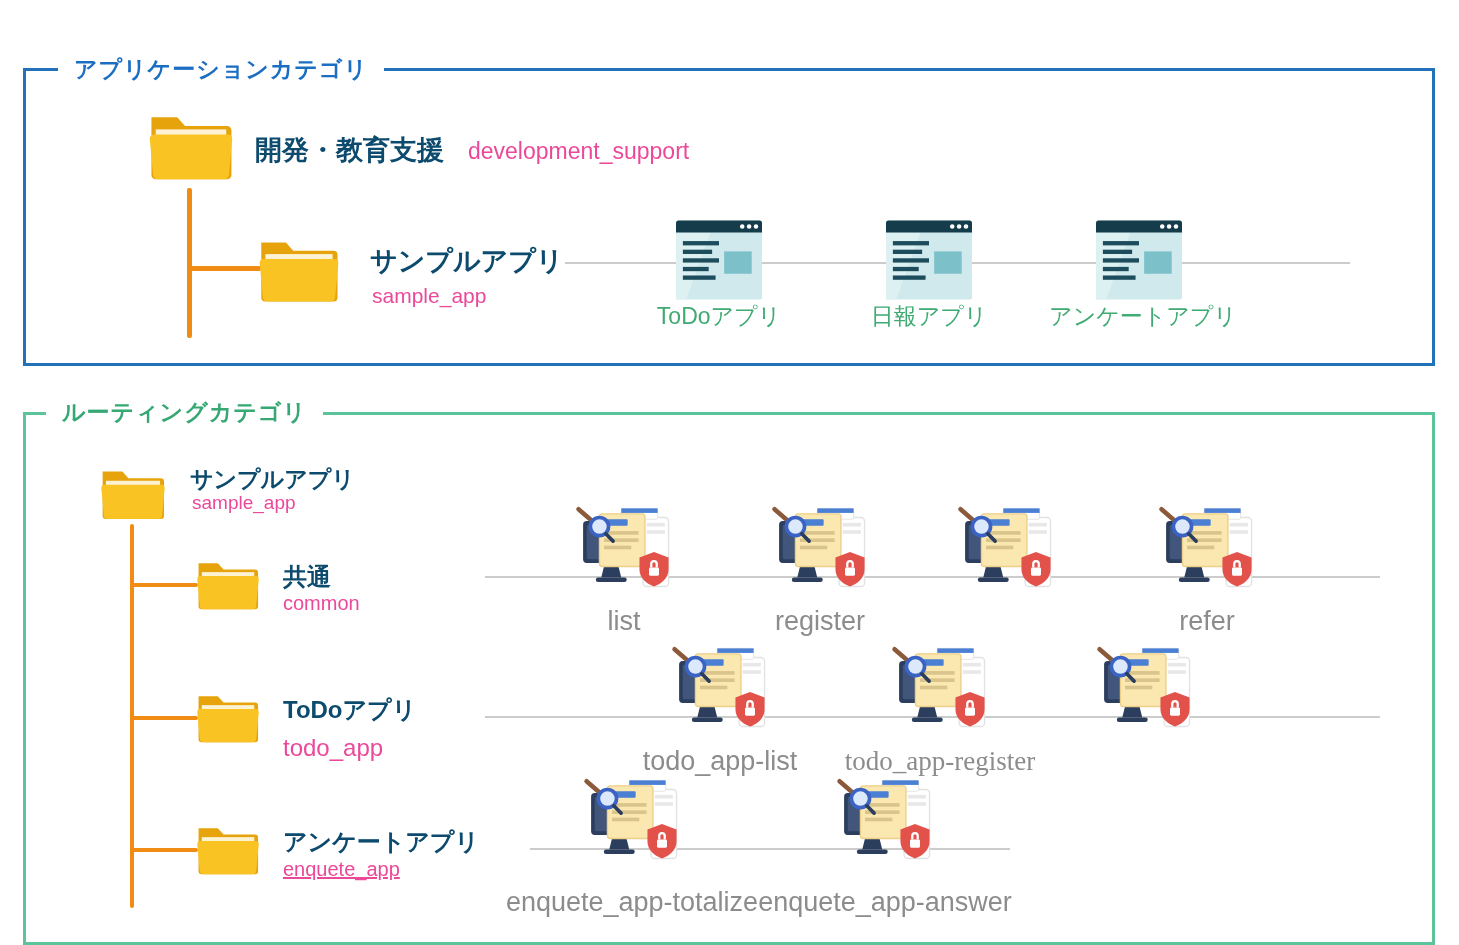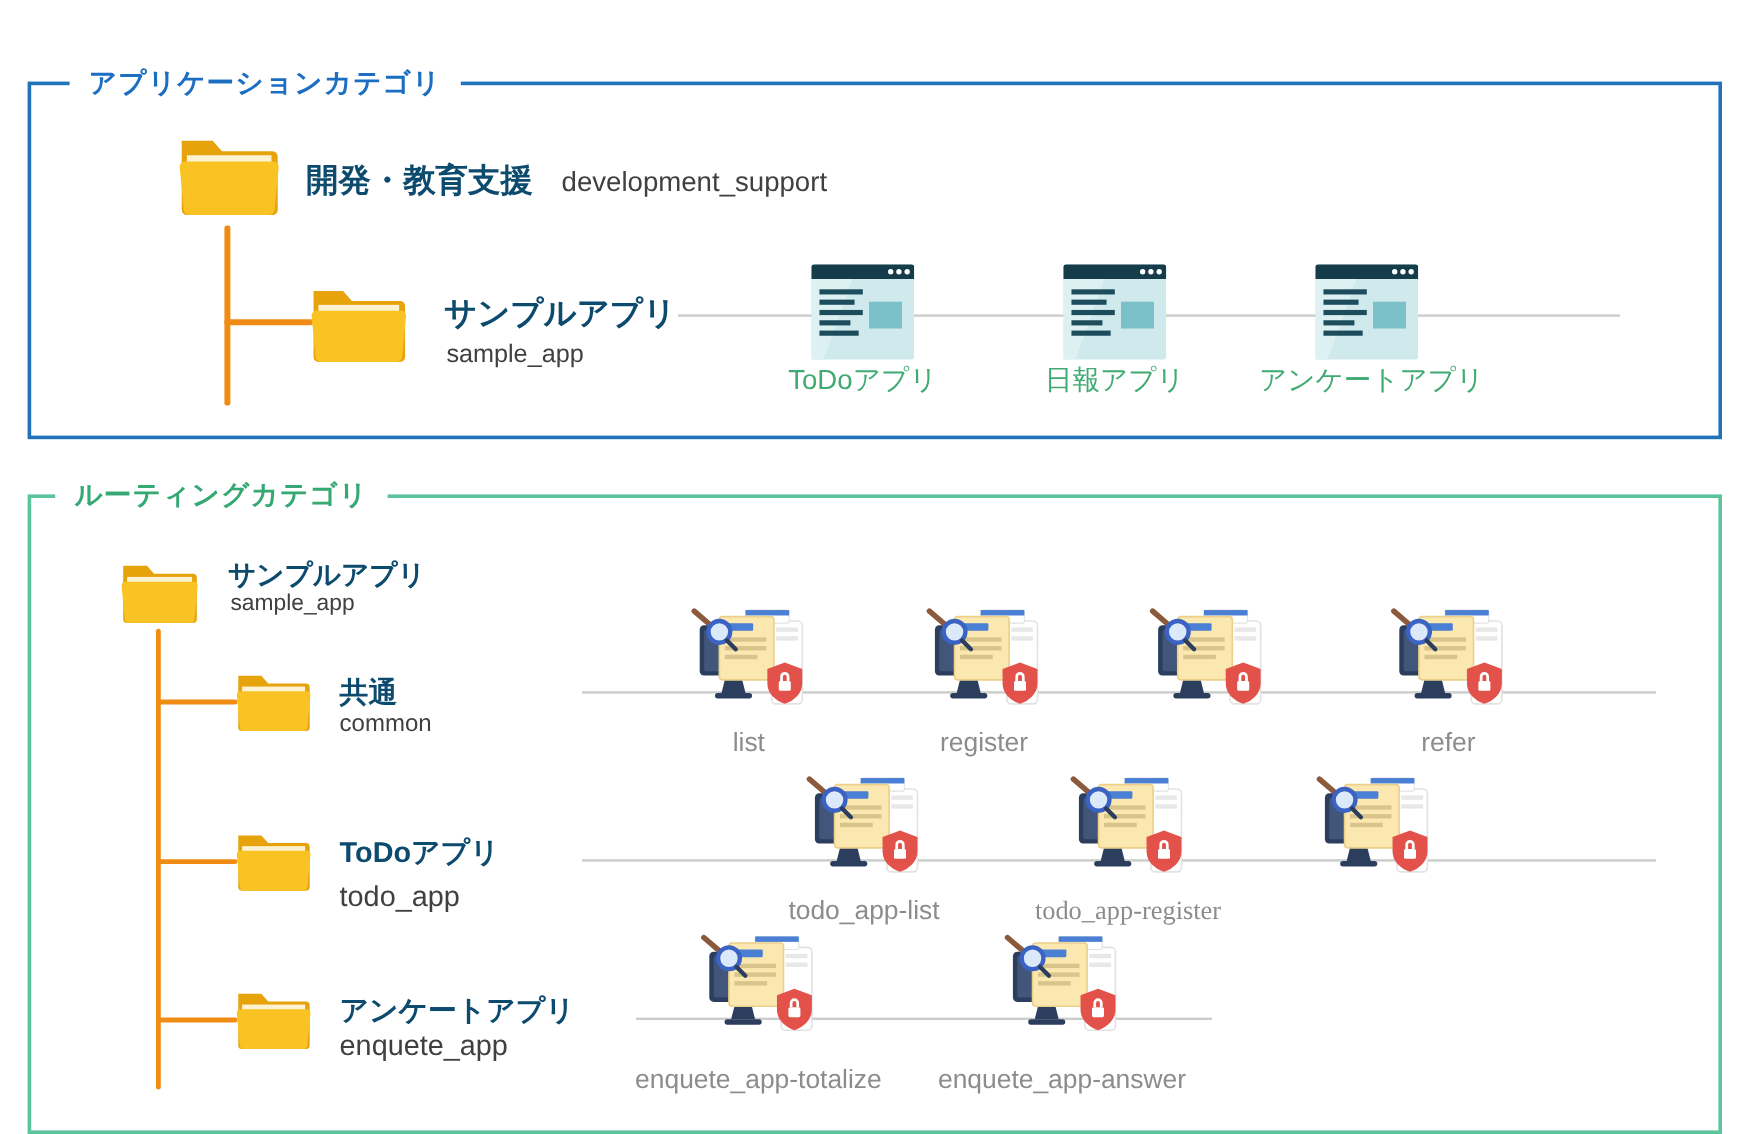--- a/index.html
+++ b/index.html
@@ -11,25 +11,25 @@
   .box { position:absolute; background:transparent; }
   .app-box { border:3px solid #2272b9; }
   .routing-box { border:3px solid #5cc49b; }
   .box-title {
     position:absolute; background:#ffffff; padding:0 16px;
     font-size:23px; font-weight:bold; letter-spacing:1px; line-height:32px;
   }
   .app-title { color:#1b6ec2; }
   .routing-title { color:#35a874; }
   .jp-label { position:absolute; color:#0c4a6e; font-weight:600; white-space:nowrap; }
-  .code-label { position:absolute; color:#404040; white-space:nowrap; }
+  .code-label { position:absolute; color:#ec4899; white-space:nowrap; }
   .tree-line { position:absolute; background:#f08c14; border-radius:2px; }
   .gray-line { position:absolute; background:#cccccc; }
   .app-label { position:absolute; color:#3faa72; font-size:23px; font-weight:500; text-align:center; white-space:nowrap; }
-  .route-label { position:absolute; color:#8c8c8c; font-size:22px; text-align:center; white-space:nowrap; }
+  .route-label { position:absolute; color:#8c8c8c; font-size:27px; text-align:center; white-space:nowrap; }
   .icon { position:absolute; }
 </style>
 </head>
 <body>
 
 <div class="canvas">
 
   <svg width="0" height="0" style="position:absolute" aria-hidden="true">
     <defs>
       <symbol id="sym-folder" viewBox="0 0 100 90">
@@ -171,21 +171,21 @@
   <div class="route-label" style="left:810px; top:706px; width:260px;font-family:Liberation Serif, serif;">todo_app-register</div>
 
   <svg class="icon" style="left:1095px; top:606px;" width="100" height="92">
       <use href="#sym-route"></use>
     </svg>
 
   <svg class="icon" style="left:196px; top:775px;" width="64" height="66">
       <use href="#sym-folder"></use>
     </svg>
   <div class="jp-label" style="left:283px; top:786px; font-size:24px;">アンケートアプリ</div>
-  <div class="code-label" style="left:283px; top:818px; font-size:24px;">enquete_app</div>
+  <div class="code-label" style="left:283px; top:818px; font-size:20px;text-decoration:underline;">enquete_app</div>
 
   <div class="gray-line" style="left:530px; top:808px; width:480px; height:2px;"></div>
 
   <svg class="icon" style="left:582px; top:738px;" width="100" height="92">
       <use href="#sym-route"></use>
     </svg>
   <div class="route-label" style="left:492px; top:847px; width:280px;">enquete_app-totalize</div>
 
   <svg class="icon" style="left:835px; top:738px;" width="100" height="92">
       <use href="#sym-route"></use>

